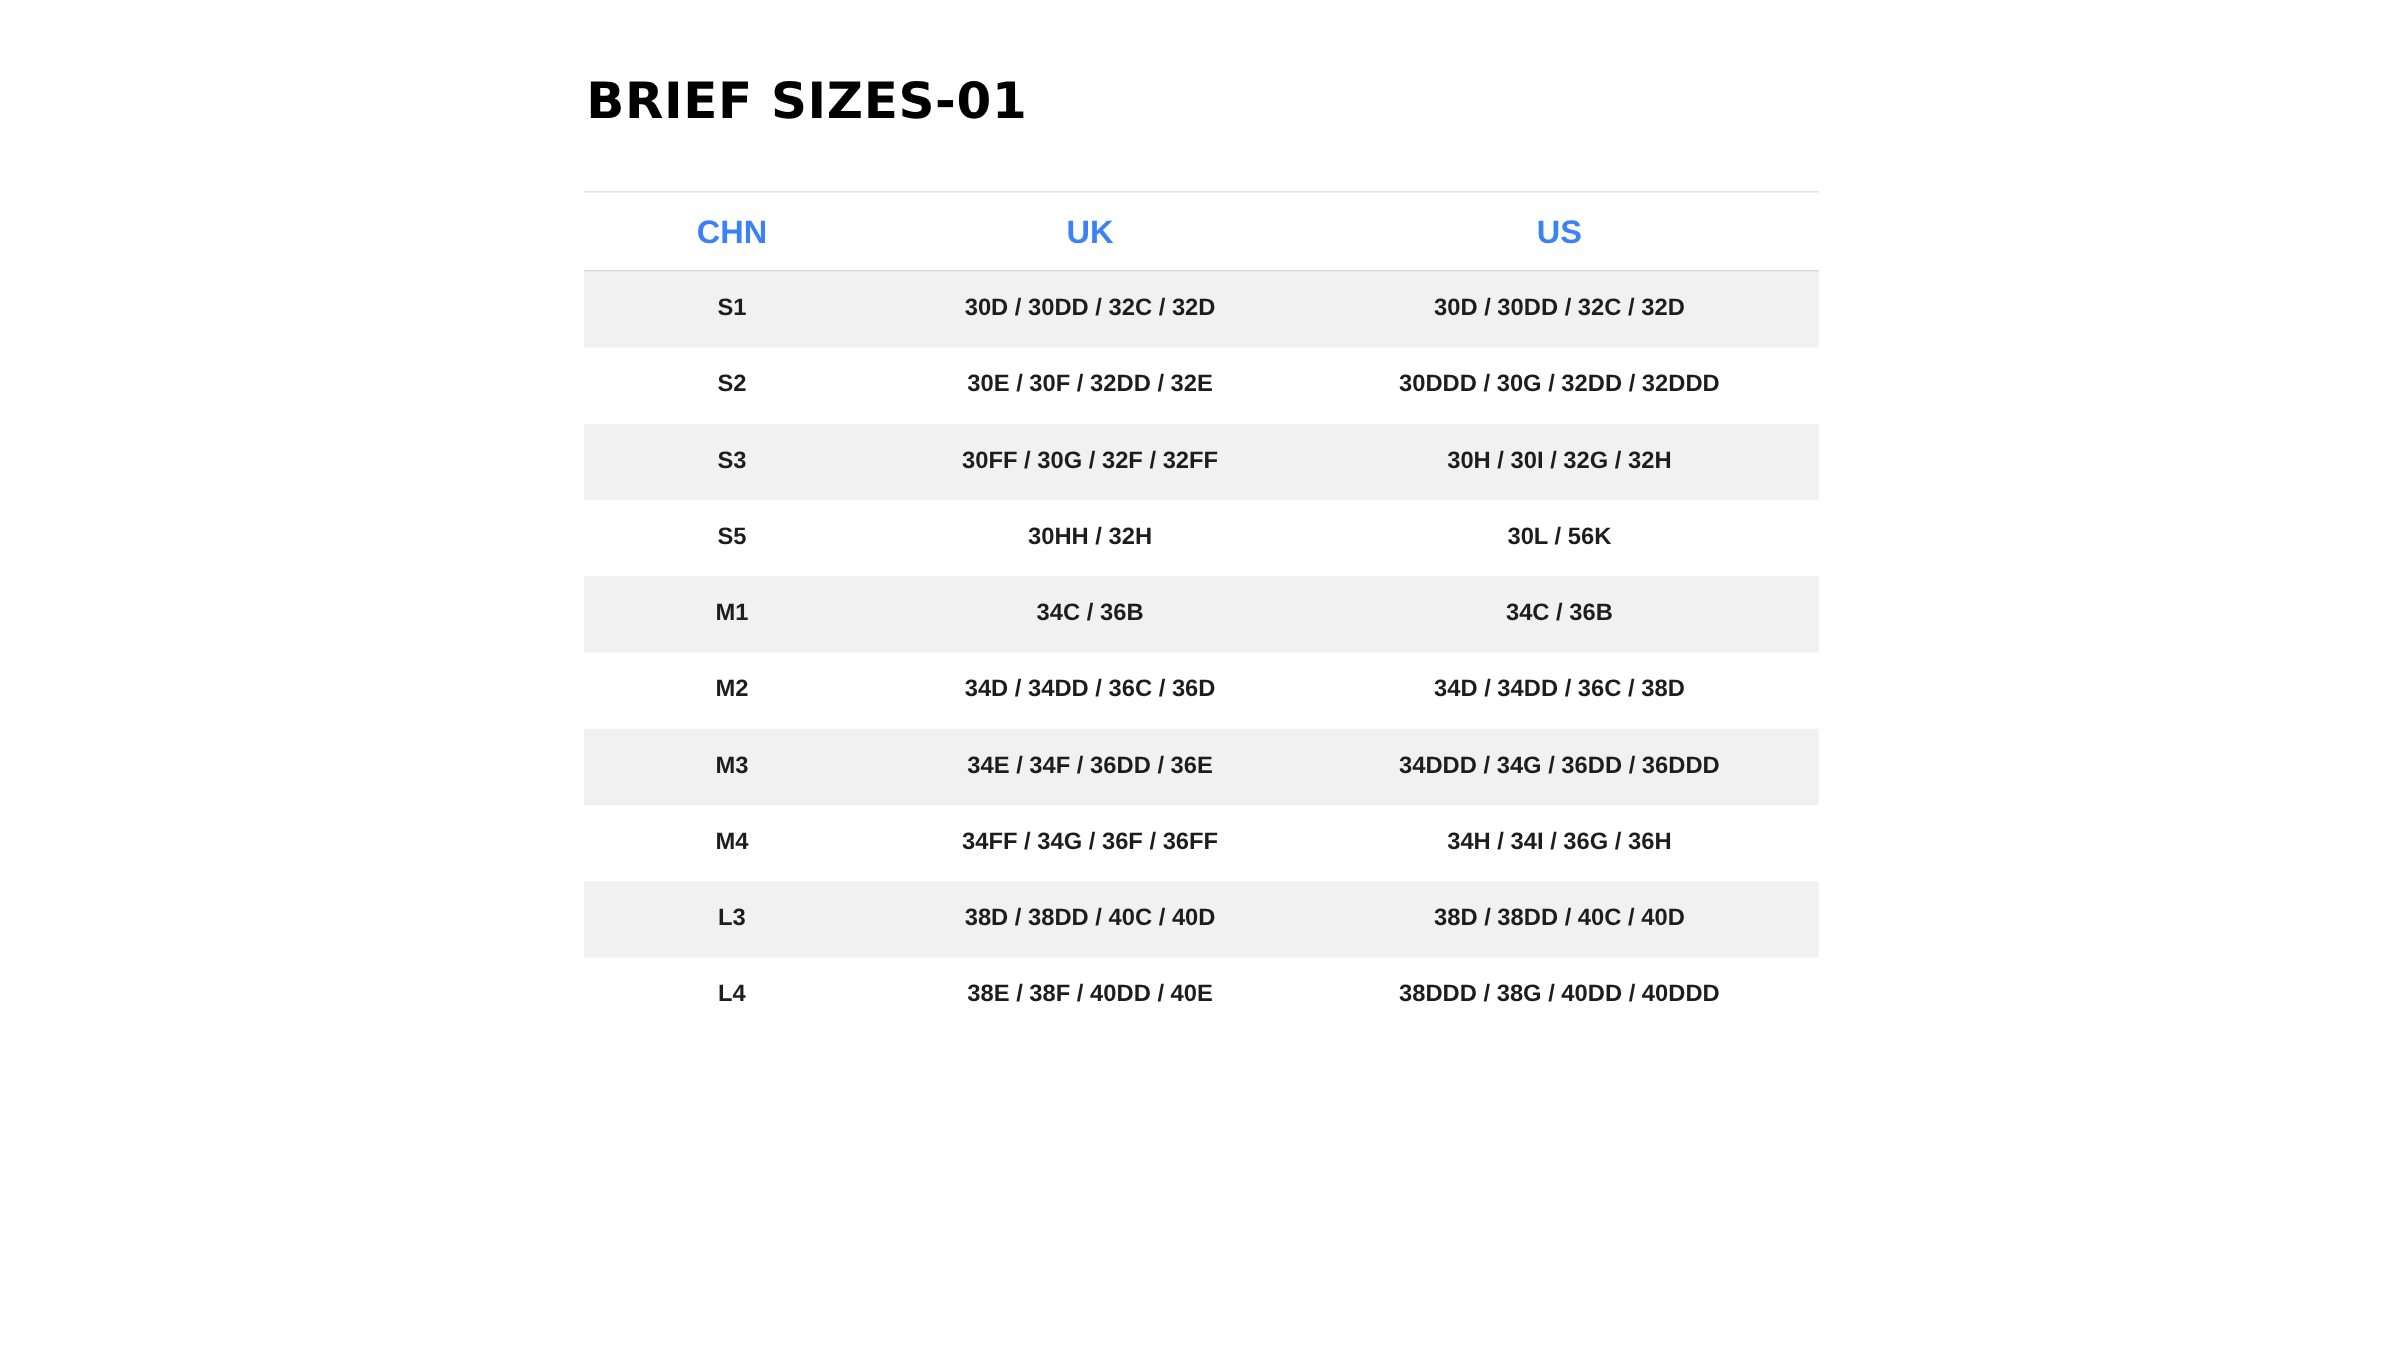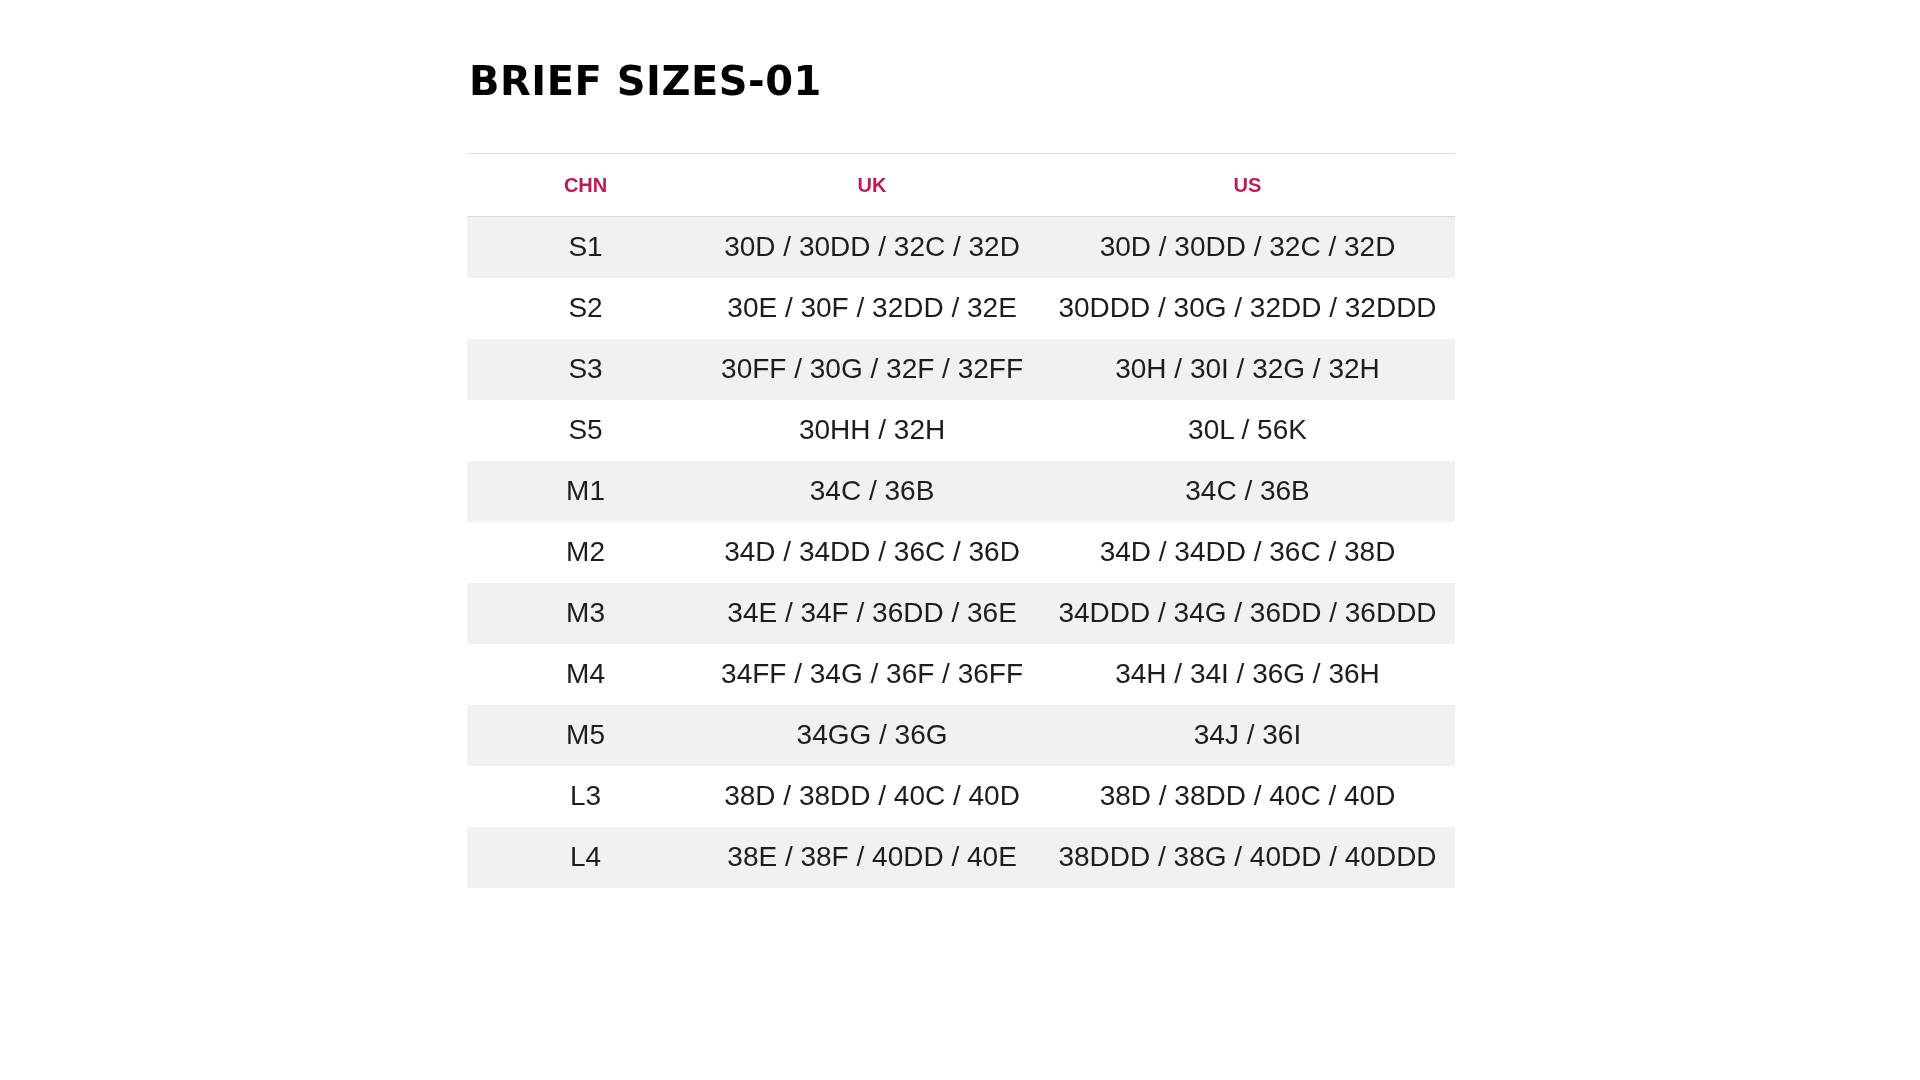--- a/index.html
+++ b/index.html
@@ -32,30 +32,30 @@
     width: 988px;
     border-collapse: collapse;
     table-layout: fixed;
   }
   table.size-chart thead tr {
     border-top: 1px solid #dcdcdc;
     border-bottom: 1px solid #d9d9d9;
   }
   table.size-chart th {
     height: 63px;
-    font-size: 20px;
+    font-size: 26px;
     font-weight: bold;
-    color: #be185d;
+    color: #3b82f6;
     vertical-align: middle;
     padding: 0;
   }
   table.size-chart td {
     height: 61px;
-    font-size: 28px;
-    font-weight: normal;
+    font-size: 19px;
+    font-weight: bold;
     color: #1d1d1d;
     text-align: center;
     vertical-align: middle;
     padding: 0;
   }
   table.size-chart tbody tr:nth-child(odd) {
     background: #f1f1f1;
   }
   .col-chn { width: 24%; }
   .col-uk  { width: 34%; }
@@ -118,25 +118,20 @@
     <td class="col-uk">34E / 34F / 36DD / 36E</td>
     <td class="col-us">34DDD / 34G / 36DD / 36DDD</td>
   </tr>
 
   <tr>
     <td class="col-chn">M4</td>
     <td class="col-uk">34FF / 34G / 36F / 36FF</td>
     <td class="col-us">34H / 34I / 36G / 36H</td>
   </tr>
 
-  <tr>
-    <td class="col-chn">M5</td>
-    <td class="col-uk">34GG / 36G</td>
-    <td class="col-us">34J / 36I</td>
-  </tr>
 
 
   <tr>
     <td class="col-chn">L3</td>
     <td class="col-uk">38D / 38DD / 40C / 40D</td>
     <td class="col-us">38D / 38DD / 40C / 40D</td>
   </tr>
 
   <tr>
     <td class="col-chn">L4</td>

